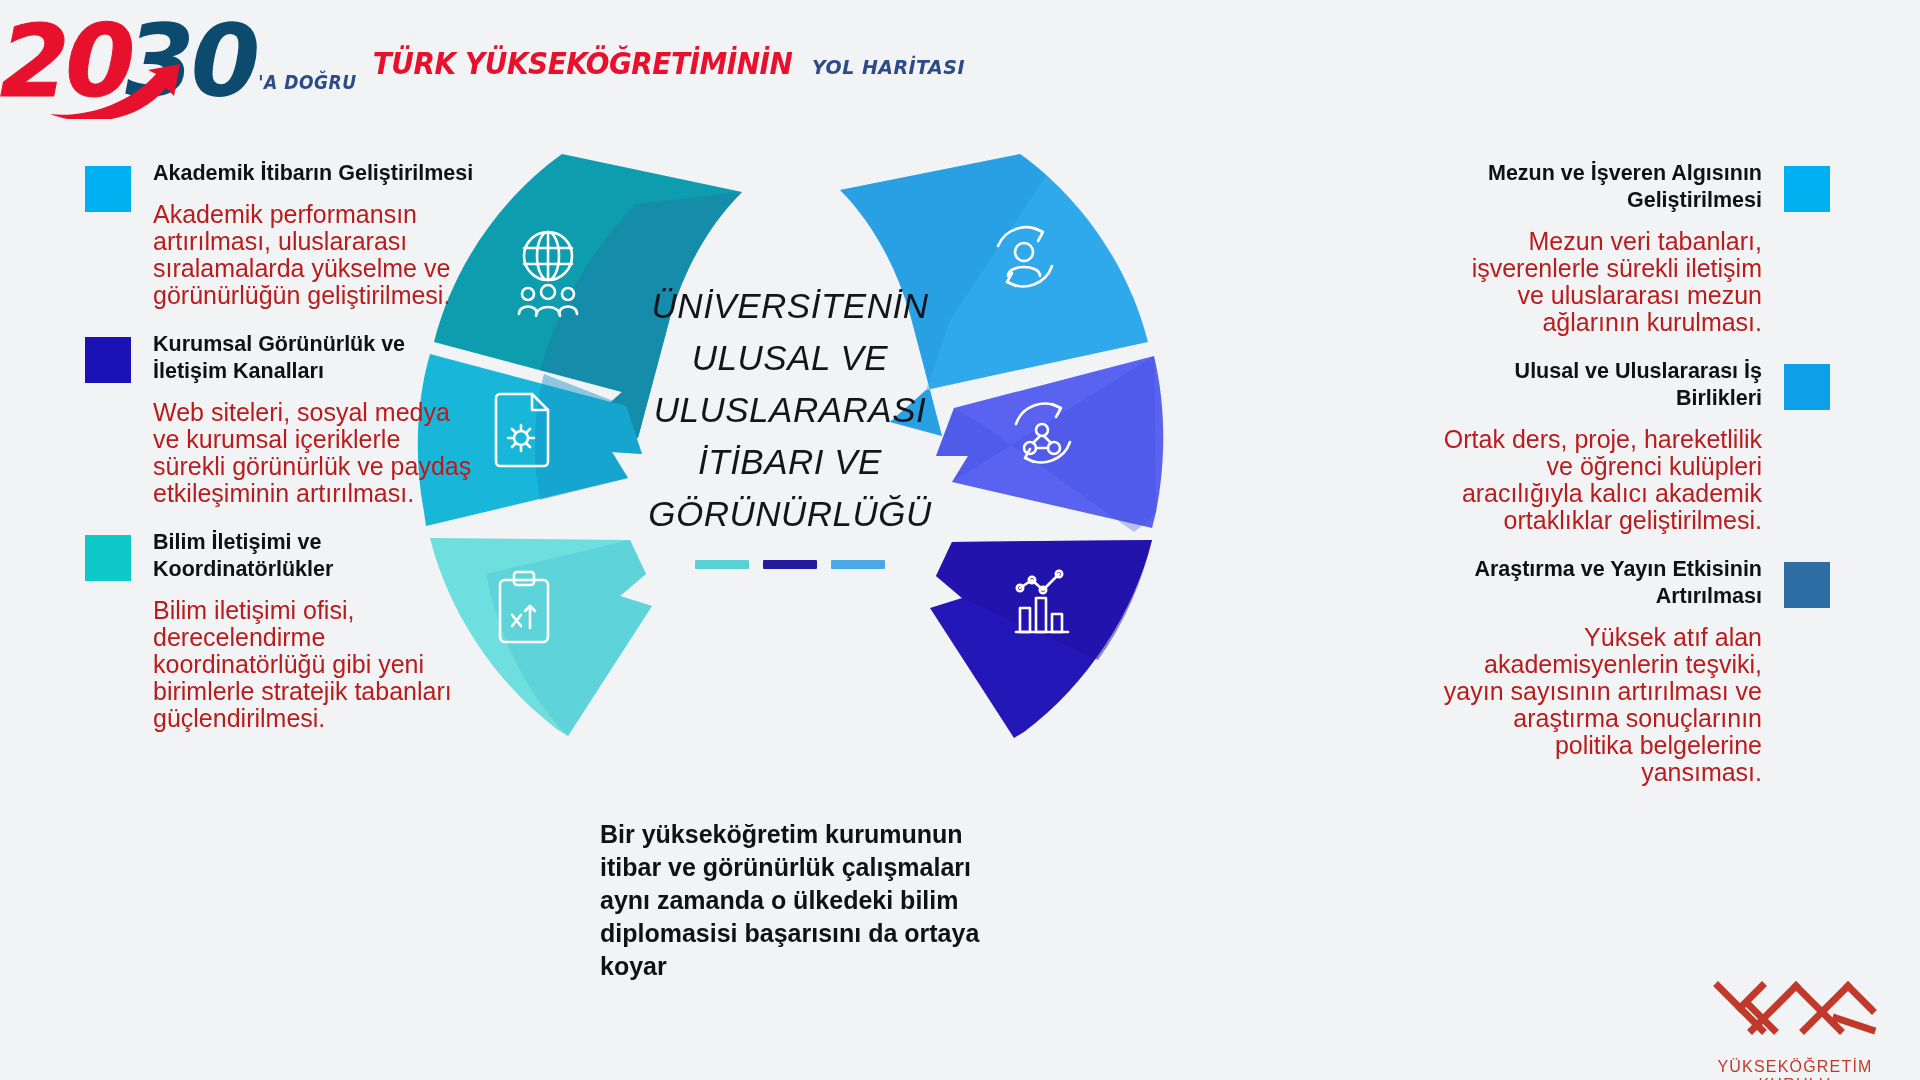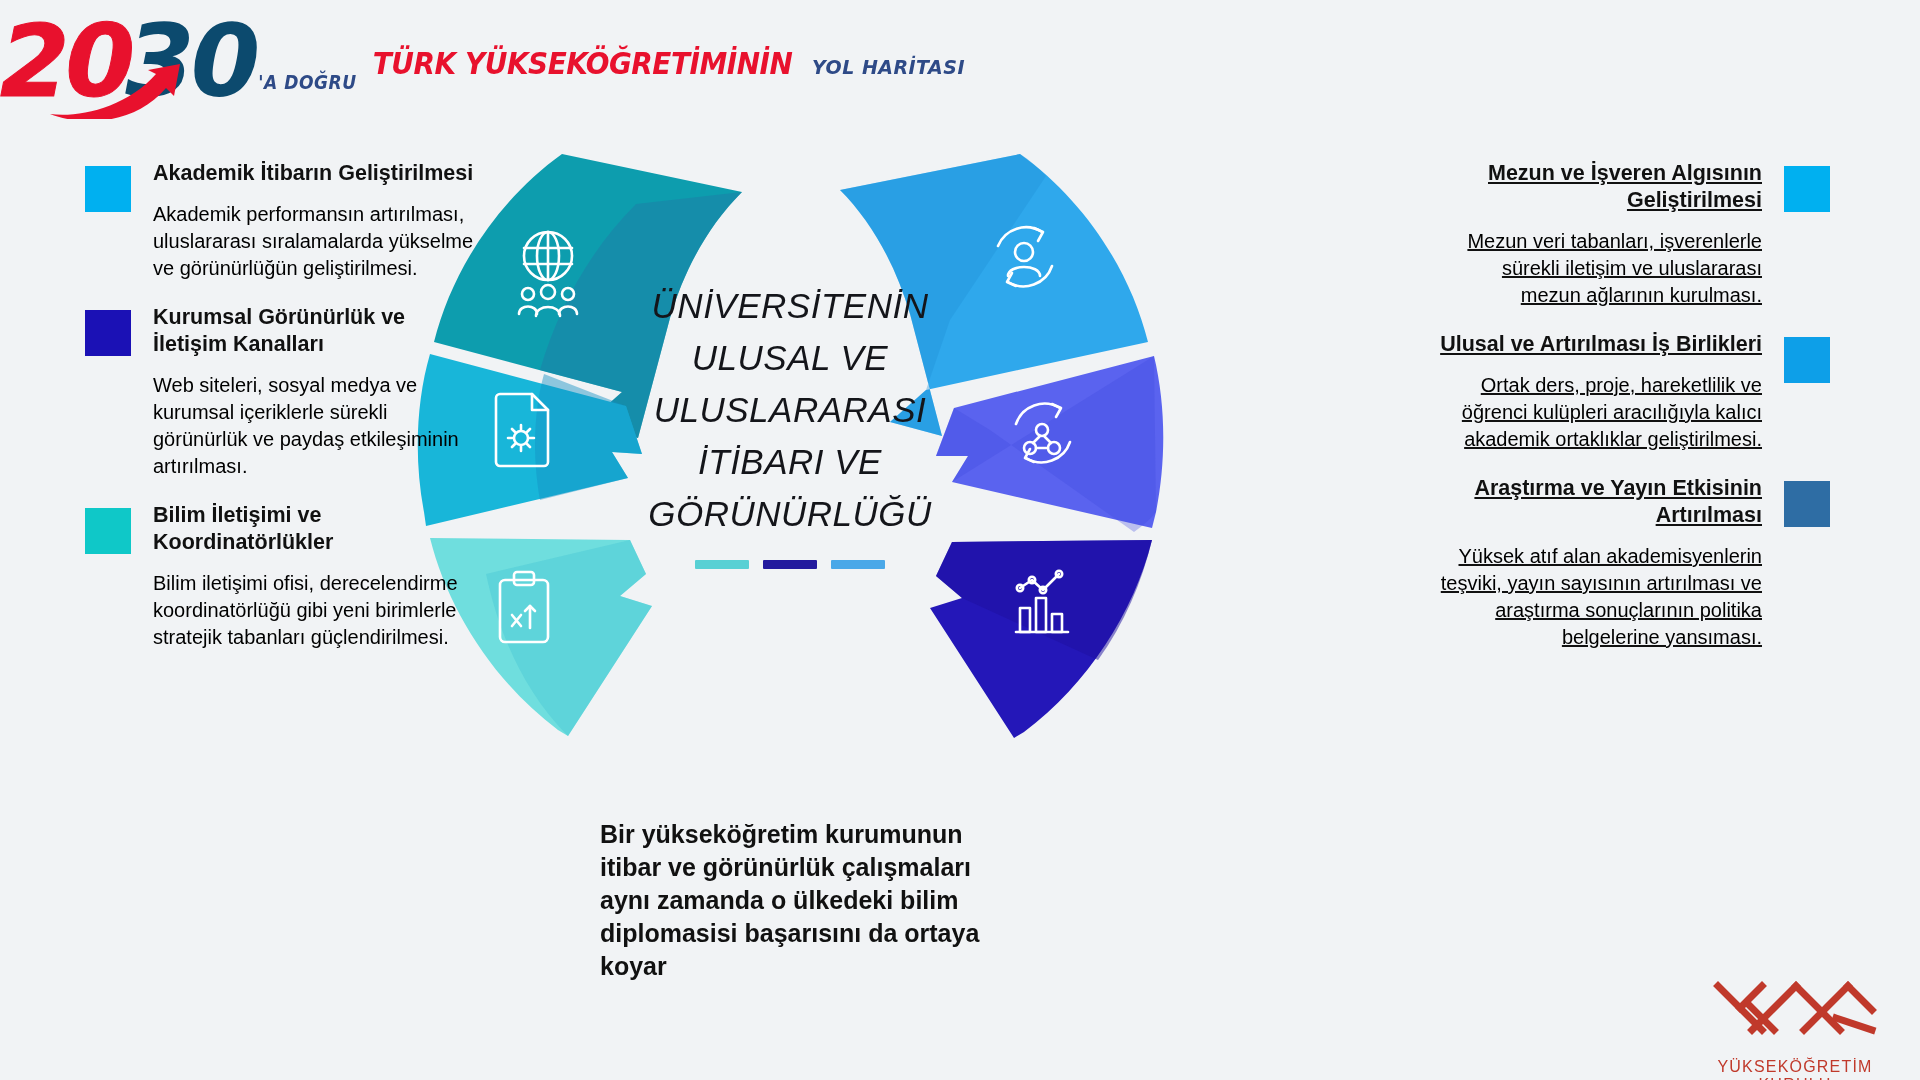--- a/index.html
+++ b/index.html
@@ -72,29 +72,29 @@
   
   #bottom-caption{
     position:absolute;left:600px;top:818px;width:400px;
     text-align:left;font-weight:bold;font-size:25px;line-height:33px;
     color:#111;
   }
 
   
   .col{position:absolute;top:160px;width:390px;}
   #col-left{left:85px;}
-  #col-right{left:1440px;text-decoration:underline;}
+  #col-right{left:1440px;}
   .item{display:flex;margin-bottom:22px;}
   .item.right{flex-direction:row-reverse;}
   .swatch{width:46px;height:46px;flex:0 0 46px;margin-top:6px;}
   .item-body{flex:1;}
   #col-left .item-body{padding-left:22px;text-align:left;}
   #col-right .item-body{padding-right:22px;text-align:right;}
   .item-title{font-weight:bold;font-size:21.5px;line-height:27px;color:#111;}
-  .item-desc{font-size:20px;line-height:27px;color:#000000;margin-top:14px;}
+  .item-desc{font-size:25px;line-height:27px;color:#b91c1c;margin-top:14px;}
 
   
   #yok-logo{position:absolute;left:1700px;top:980px;width:190px;}
   #yok-logo .yok-caption{
     text-align:center;font-size:16px;letter-spacing:1.2px;
     color:#c0392b;margin-top:2px;font-family:"Liberation Sans",sans-serif;
   }
   .seg-icon{pointer-events:none;}
 </style>
 </head>
@@ -307,21 +307,21 @@
     <div class="item right">
       <div class="swatch" style="background: rgb(0, 176, 240);"></div>
       <div class="item-body">
         <div class="item-title">Mezun ve İşveren Algısının Geliştirilmesi</div>
         <div class="item-desc">Mezun veri tabanları, işverenlerle sürekli iletişim ve uluslararası mezun ağlarının kurulması.</div>
       </div>
     </div>
     <div class="item right">
       <div class="swatch" style="background: rgb(13, 159, 232);"></div>
       <div class="item-body">
-        <div class="item-title">Ulusal ve Artırılması İş Birlikleri</div>
+        <div class="item-title">Ulusal ve Uluslararası İş Birlikleri</div>
         <div class="item-desc">Ortak ders, proje, hareketlilik ve öğrenci kulüpleri aracılığıyla kalıcı akademik ortaklıklar geliştirilmesi.</div>
       </div>
     </div>
     <div class="item right">
       <div class="swatch" style="background: rgb(46, 109, 164);"></div>
       <div class="item-body">
         <div class="item-title">Araştırma ve Yayın Etkisinin Artırılması</div>
         <div class="item-desc">Yüksek atıf alan akademisyenlerin teşviki, yayın sayısının artırılması ve araştırma sonuçlarının politika belgelerine yansıması.</div>
       </div>
     </div>

